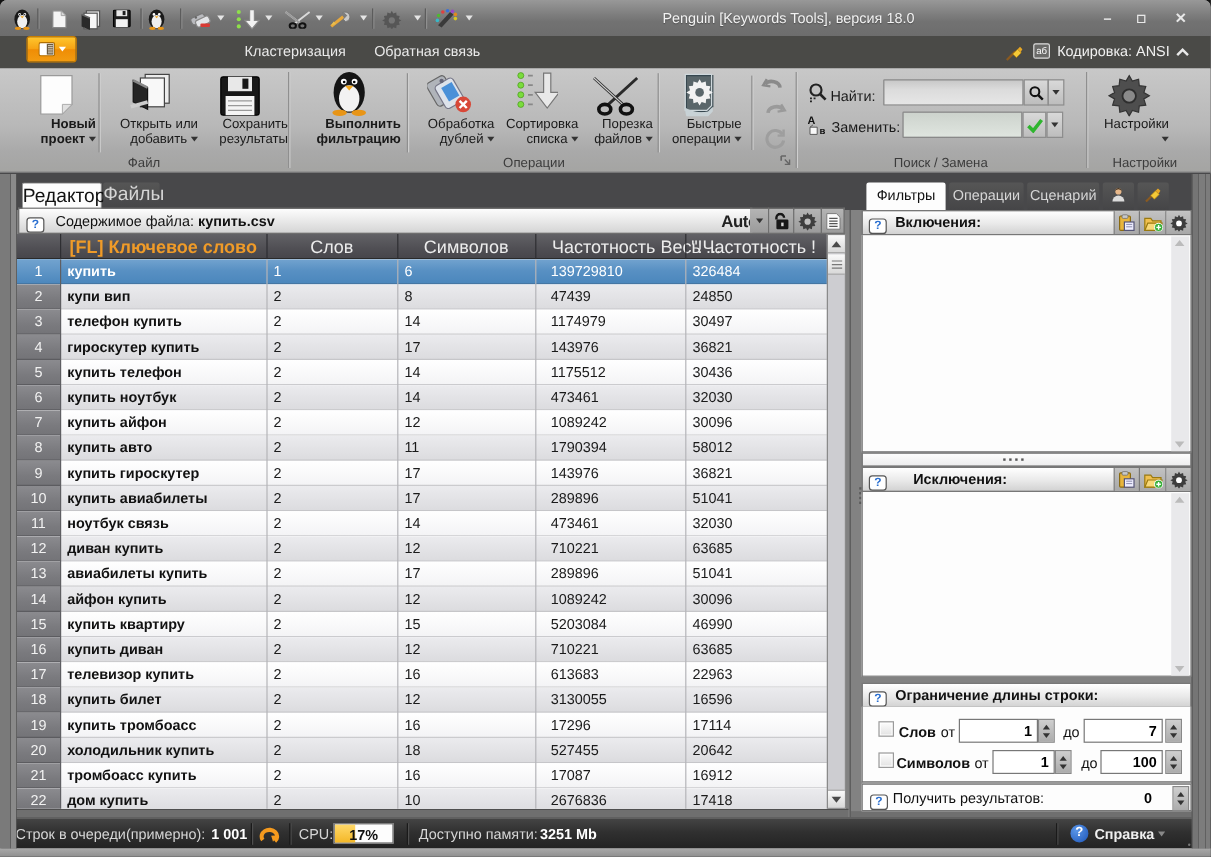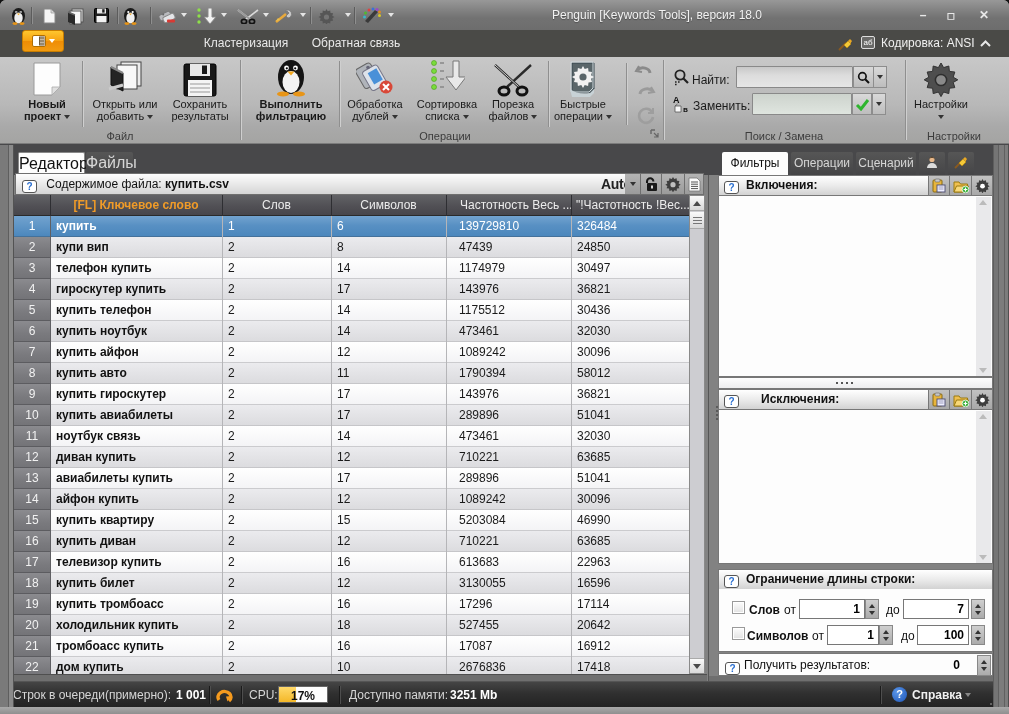--- a/index.html
+++ b/index.html
@@ -21,41 +21,41 @@
  display:flex;align-items:center;justify-content:center;gap:3px}
 .rtab{position:absolute;top:0;height:27px;font-size:12px;color:#e9e9e9;text-align:center;line-height:26px}
 .rtab.active{background:linear-gradient(#fbfbfb,#e3e3e3 60%,#d5d5d5);color:#111;border-radius:3px 3px 0 0}
 .enc{position:absolute;top:6px;font-size:12px;color:#f0f0f0}
 
 .ribbon{position:absolute;left:0;top:57px;width:1009px;height:87px;
  background:linear-gradient(#c8c8c8,#b8b8b8 55%,#a9a9a9 80%,#a4a4a2)}
 .ribbon:after{content:"";position:absolute;left:0;bottom:0;width:100%;height:1px;background:#7c7c7c}
 .gsep{position:absolute;top:3px;width:1px;height:80px;background:#8f8f8f;box-shadow:1px 0 0 #cfcfcf}
 .glabel{position:absolute;top:73px;height:13px;font-size:11px;color:#3c3c3c;text-align:center}
-.rbtn{position:absolute;top:2px;text-align:center;font-size:11px;color:#1a1a1a}
+.rbtn{position:absolute;top:2px;text-align:right;font-size:11px;color:#1a1a1a}
 .rbtn .ic{height:38px;margin-bottom:1px;display:flex;align-items:flex-end;justify-content:center}
 .rbtn .tx{line-height:12px}
 .b{font-weight:bold}
 
 .srch-lbl{position:absolute;font-size:12px;color:#1a1a1a}
 .srch-input{position:absolute;height:22px;background:linear-gradient(#c8c8c8,#dcdcdc 40%,#e6e6e6);border:1px solid #898989;border-radius:1px}
 .srch-btn{position:absolute;height:22px;background:linear-gradient(#d9d9d9,#bdbdbd);border:1px solid #8d8d8d;display:flex;align-items:center;justify-content:center}
 
 .main{position:absolute;left:0;top:144px;width:1009px;height:537px;background:#828282}
 .darkband{position:absolute;left:0;top:0;width:1009px;height:31px;background:#48484a}
 .gutline{position:absolute;top:31px;width:1px;height:506px;background:#565656}
 
 .etab{position:absolute;top:8px;height:23px;font-size:16px;text-align:center;line-height:22px;border-radius:2px 2px 0 0}
 .etab.active{background:#fdfdfd;color:#111;border:1px solid #888;border-bottom:none}
 .etab.inact{background:linear-gradient(#565656,#454547);color:#d6d6d6}
 
 .filebar{position:absolute;left:15px;top:29px;width:612px;height:22px;background:linear-gradient(#fdfdfd,#e9e9e9 50%,#d5d5d5);border:1px solid #6f6f6f;border-right:none;font-size:12px;color:#111;line-height:20px}
 .fcell{position:absolute;top:29px;height:22px;background:linear-gradient(#b4b4b4,#9b9b9b);border:1px solid #6f6f6f;border-left:none;display:flex;align-items:center;justify-content:center}
 
-.thead{position:absolute;left:14px;top:51px;width:677px;height:21px;background:linear-gradient(#626266,#504f54 60%,#47464b);border-bottom:1px solid #2a2a2a;font-size:12px;color:#ececec}
+.thead{position:absolute;left:14px;top:51px;width:677px;height:21px;background:linear-gradient(#626266,#504f54 60%,#47464b);border-bottom:1px solid #2a2a2a;font-size:15px;color:#ececec}
 .thead div{position:absolute;top:3px}
 .tbody{position:absolute;left:14px;top:72px;width:677px;height:458px;overflow:hidden;background:#fff}
 .trow{position:absolute;left:0;width:677px;height:21px;font-size:12px}
 .trow.odd{background:linear-gradient(#ffffff,#f3f3f5);box-shadow:inset 0 -1px 0 #cbcbce}
 .trow.even{background:linear-gradient(#ebebee,#dbdbde);box-shadow:inset 0 -1px 0 #c6c6c9}
 .trow.sel{background:linear-gradient(#72a3cf,#5890c3 45%,#4a86bc);box-shadow:inset 0 -1px 0 #44719a;color:#fff}
 .trow div{position:absolute;top:3px;line-height:15px}
 .cnum{left:0;top:0!important;width:36px;height:21px;line-height:21px!important;text-align:center;font-size:12px;color:#f2f2f2;background:linear-gradient(#8b8b8f,#7a7a7e 60%,#737377);box-shadow:inset 0 -1px 0 #5c5c60}
 .sel .cnum{color:#fff;background:linear-gradient(#72a3cf,#4a86bc);box-shadow:inset 0 -1px 0 #44719a}
 .ckw{left:42px;font-weight:bold;color:#111}

